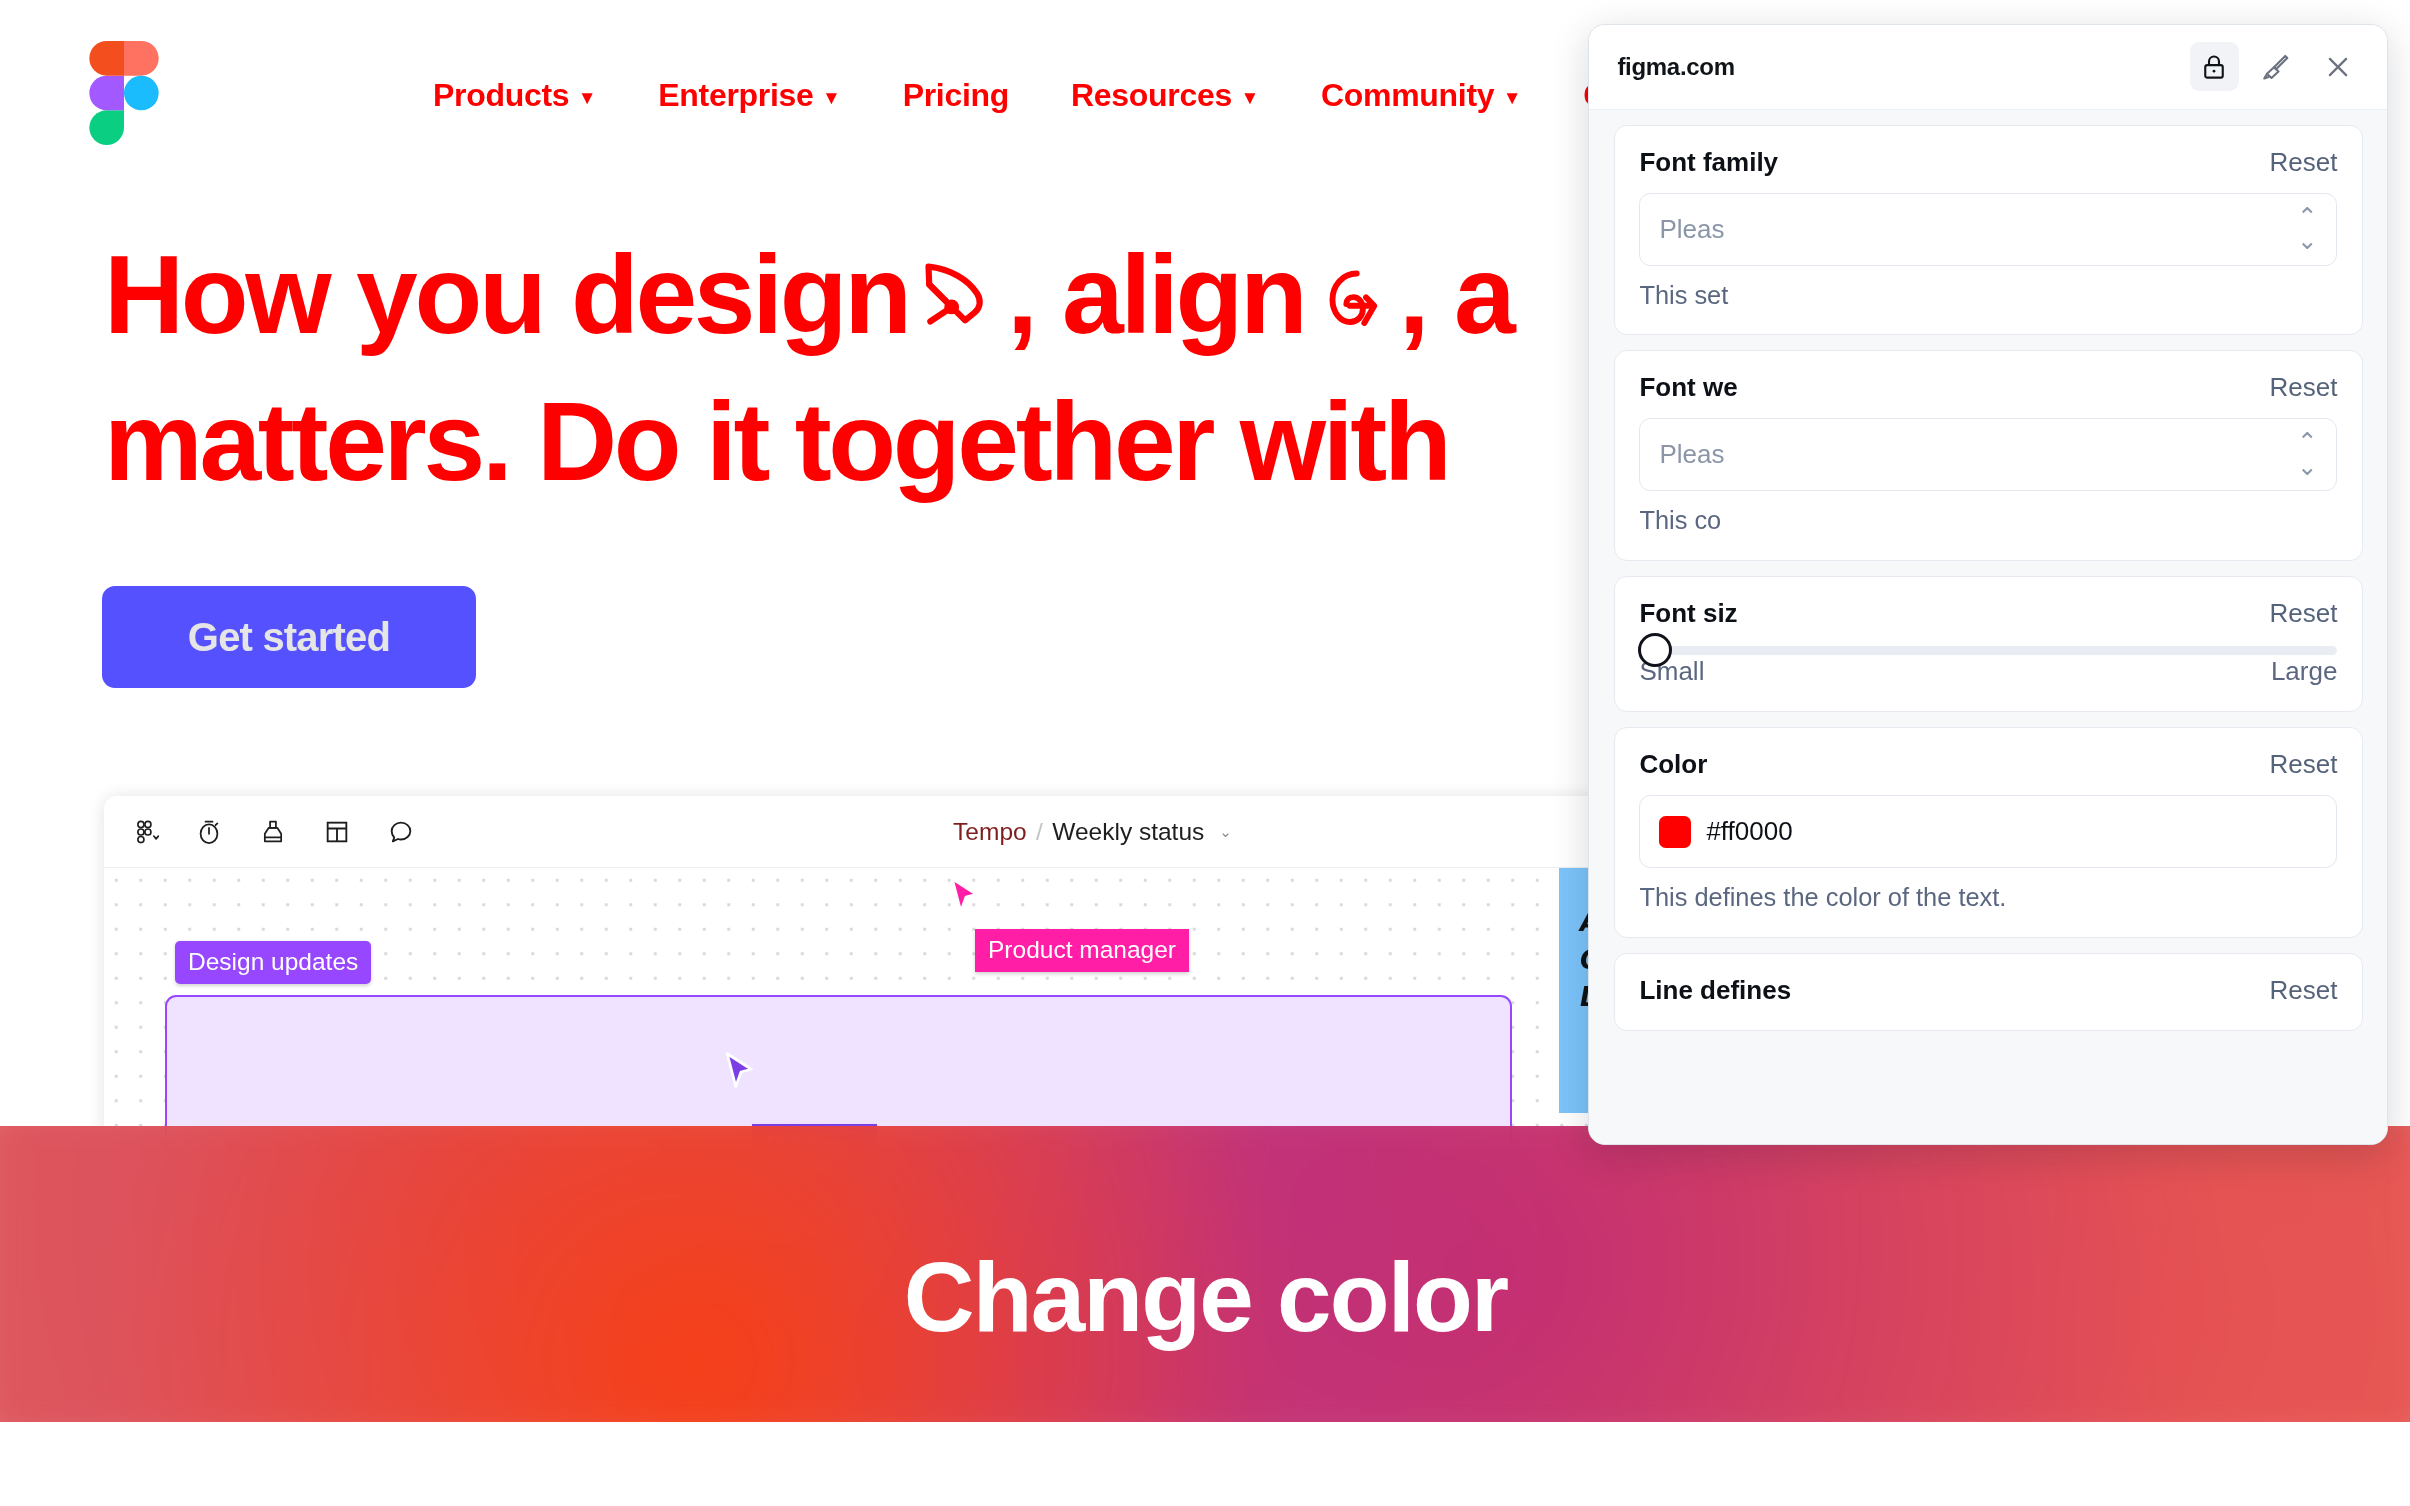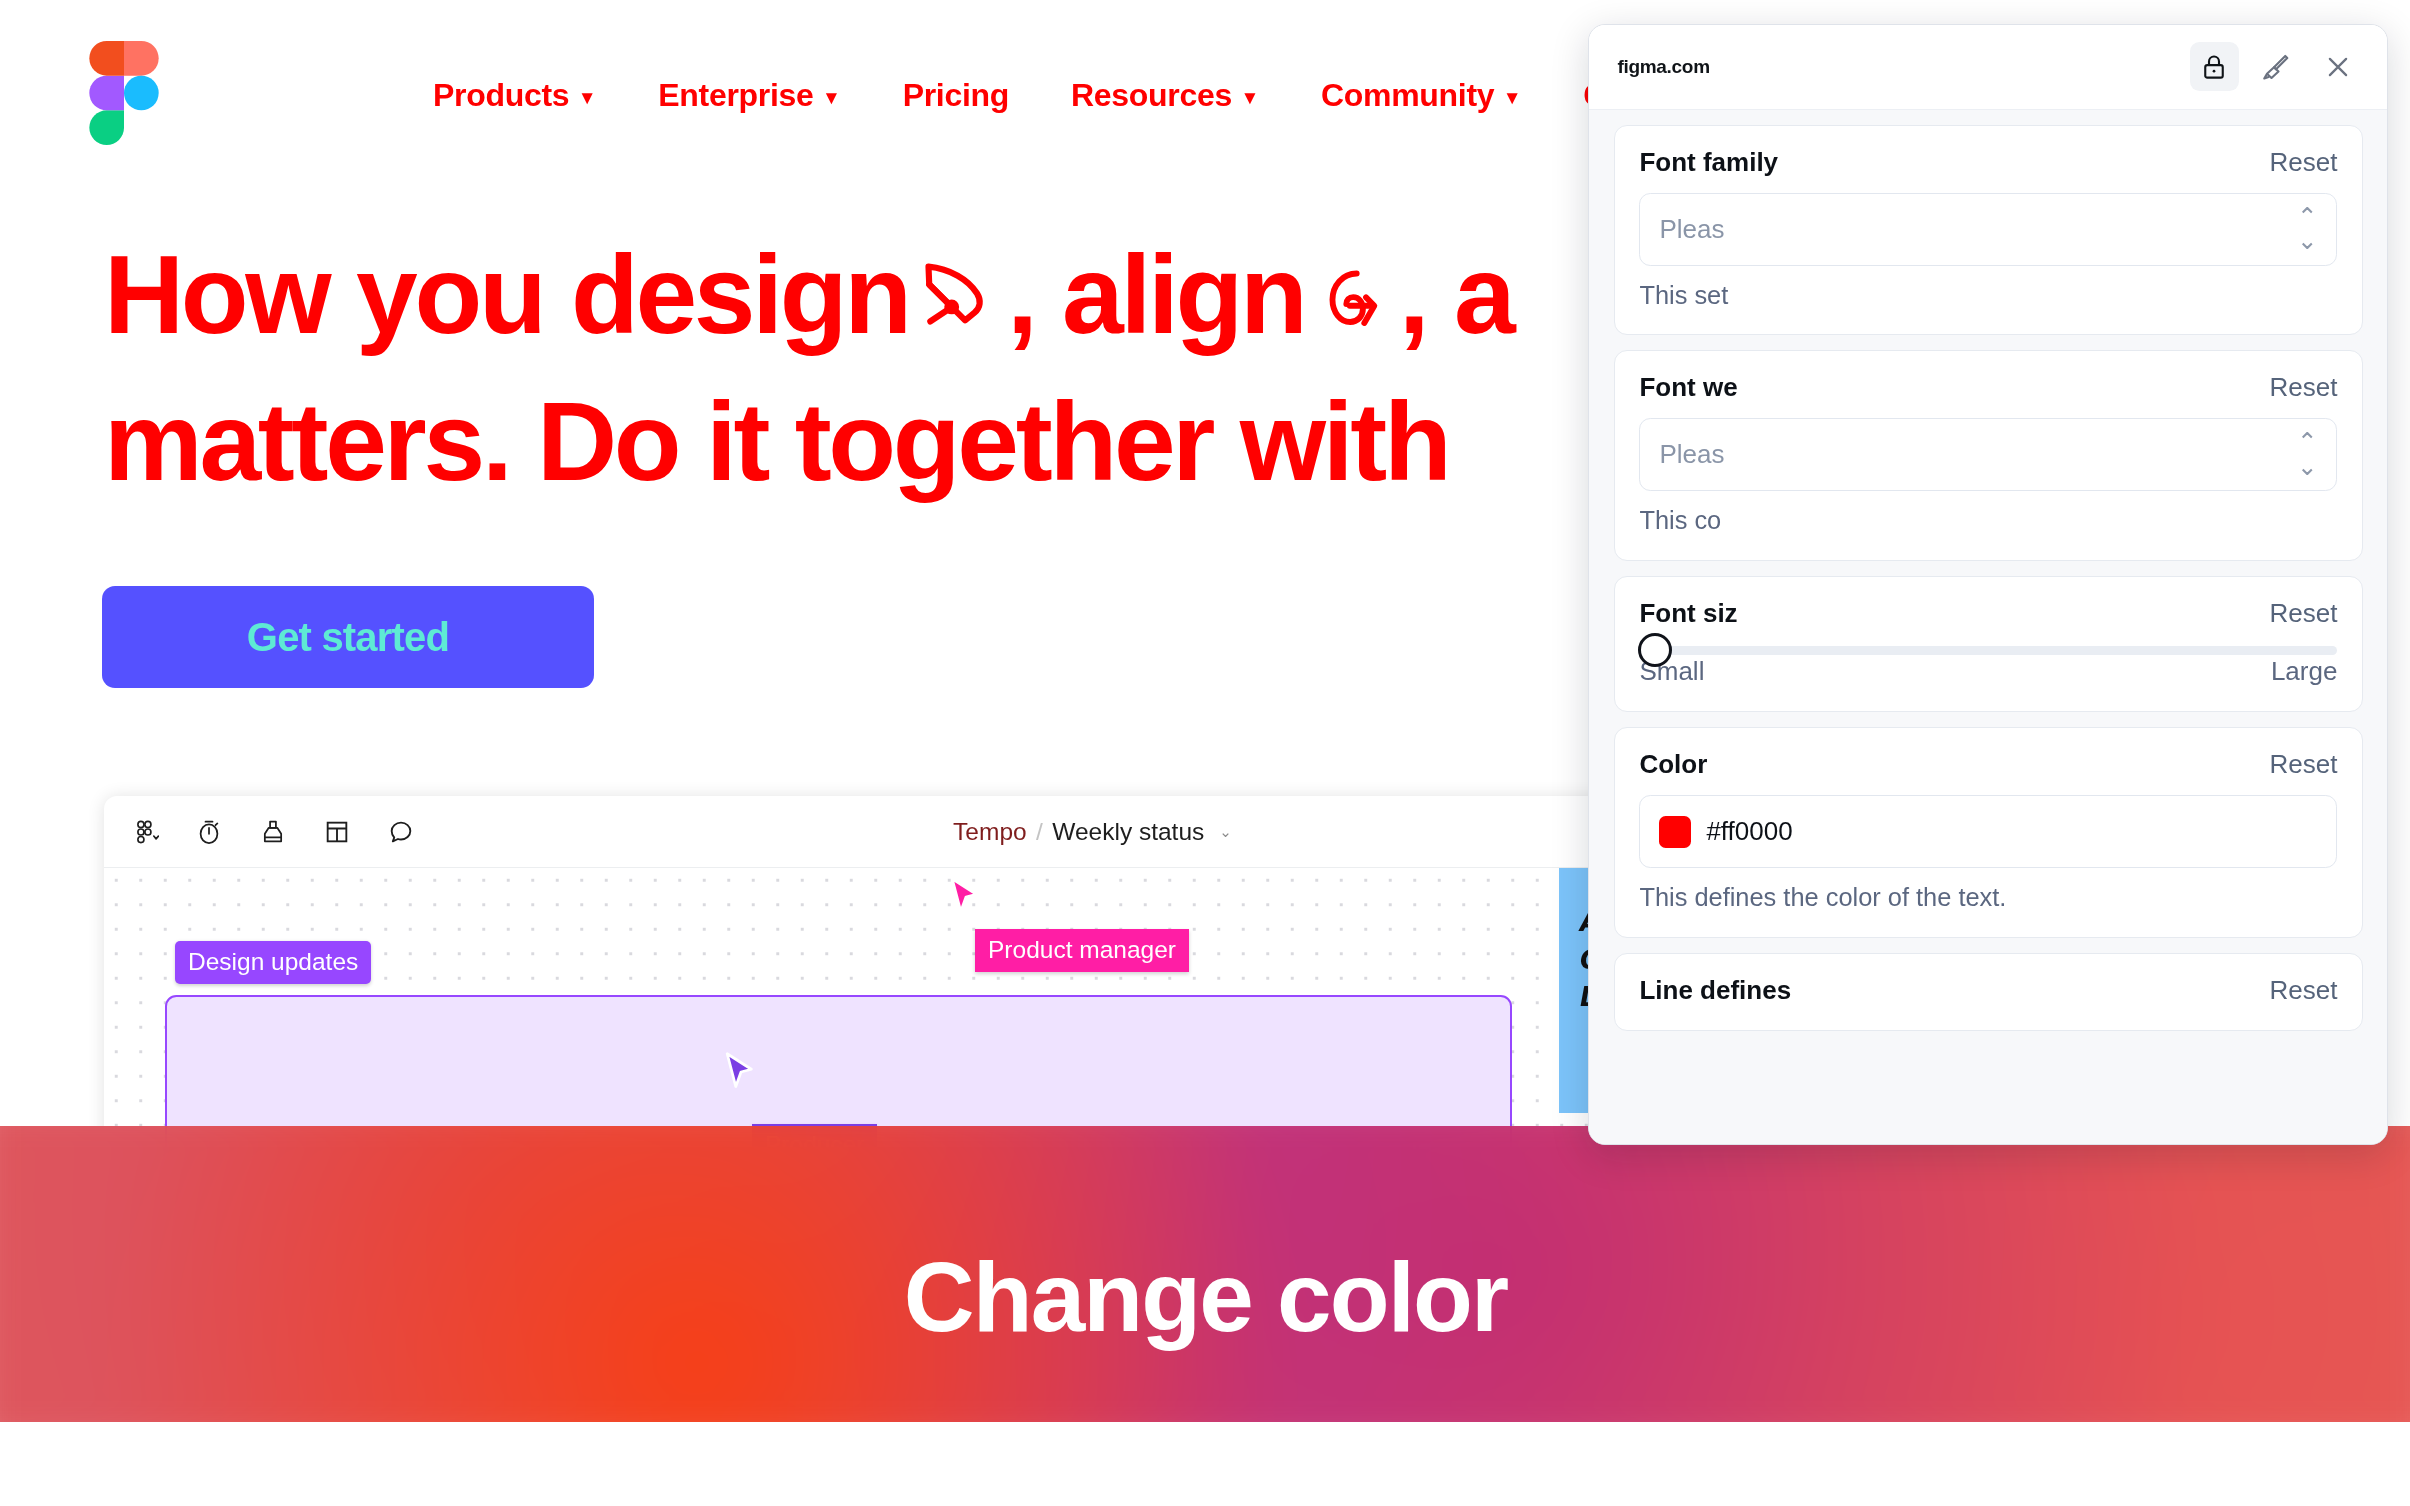--- a/index.html
+++ b/index.html
@@ -35,23 +35,23 @@
   .hero { position:absolute; left:104px; top:240px; width:1883px; }
   .hero h1 {
     color:#ff0000; font-size:111px; line-height:1.0;
     font-weight:700; letter-spacing:-3.3px; white-space:nowrap;
   }
   .hero h1 .ln2 { display:block; margin-top:28px; }
   .glyph { display:inline-block; vertical-align:-7.5px; margin:0 5.6px; }
 
   .cta {
     position:absolute; left:102px; top:586px;
-    width:492px; height:102px; border-radius:13px;
+    width:374px; height:102px; border-radius:13px;
     background:#5551ff; border:none; cursor:pointer;
-    color:#5eead4; font-size:40px; font-weight:700;
+    color:#e5e5e5; font-size:40px; font-weight:700;
     font-family:"Liberation Sans", sans-serif; letter-spacing:-0.8px;
   }
 
   
   .figwin {
     position:absolute; left:104px; top:796px; width:1977px; height:433px;
     background:#fff; border-radius:13px 13px 0 0;
     box-shadow:0 1.9px 17px rgba(0,0,0,.12);
     overflow:hidden;
   }
@@ -130,21 +130,21 @@
     width:800px; height:1121px;
     background:#fff; border:0.9px solid #dfe3ea; border-radius:17px;
     box-shadow:0 9.4px 38px rgba(12,20,40,.16);
     overflow:hidden;
   }
   .panel-head {
     height:85px; display:flex; align-items:center;
     padding:0 24.5px 0 28px; border-bottom:0.9px solid #eceff4;
     background:#fff;
   }
-  .panel-domain { font-size:19px; font-weight:700; color:#101418; letter-spacing:-0.3px; }
+  .panel-domain { font-size:24px; font-weight:700; color:#101418; letter-spacing:-0.3px; }
   .panel-head-actions { margin-left:auto; display:flex; align-items:center; gap:13px; }
   .head-btn {
     width:49px; height:49px; border-radius:9.4px;
     display:flex; align-items:center; justify-content:center; cursor:pointer;
   }
   .head-btn.active { background:#f1f3f6; }
 
   .panel-body {
     position:absolute; top:85px; left:0; right:0; bottom:0;
     background:#f7f8fa; padding:15px 24.5px; overflow:hidden;

